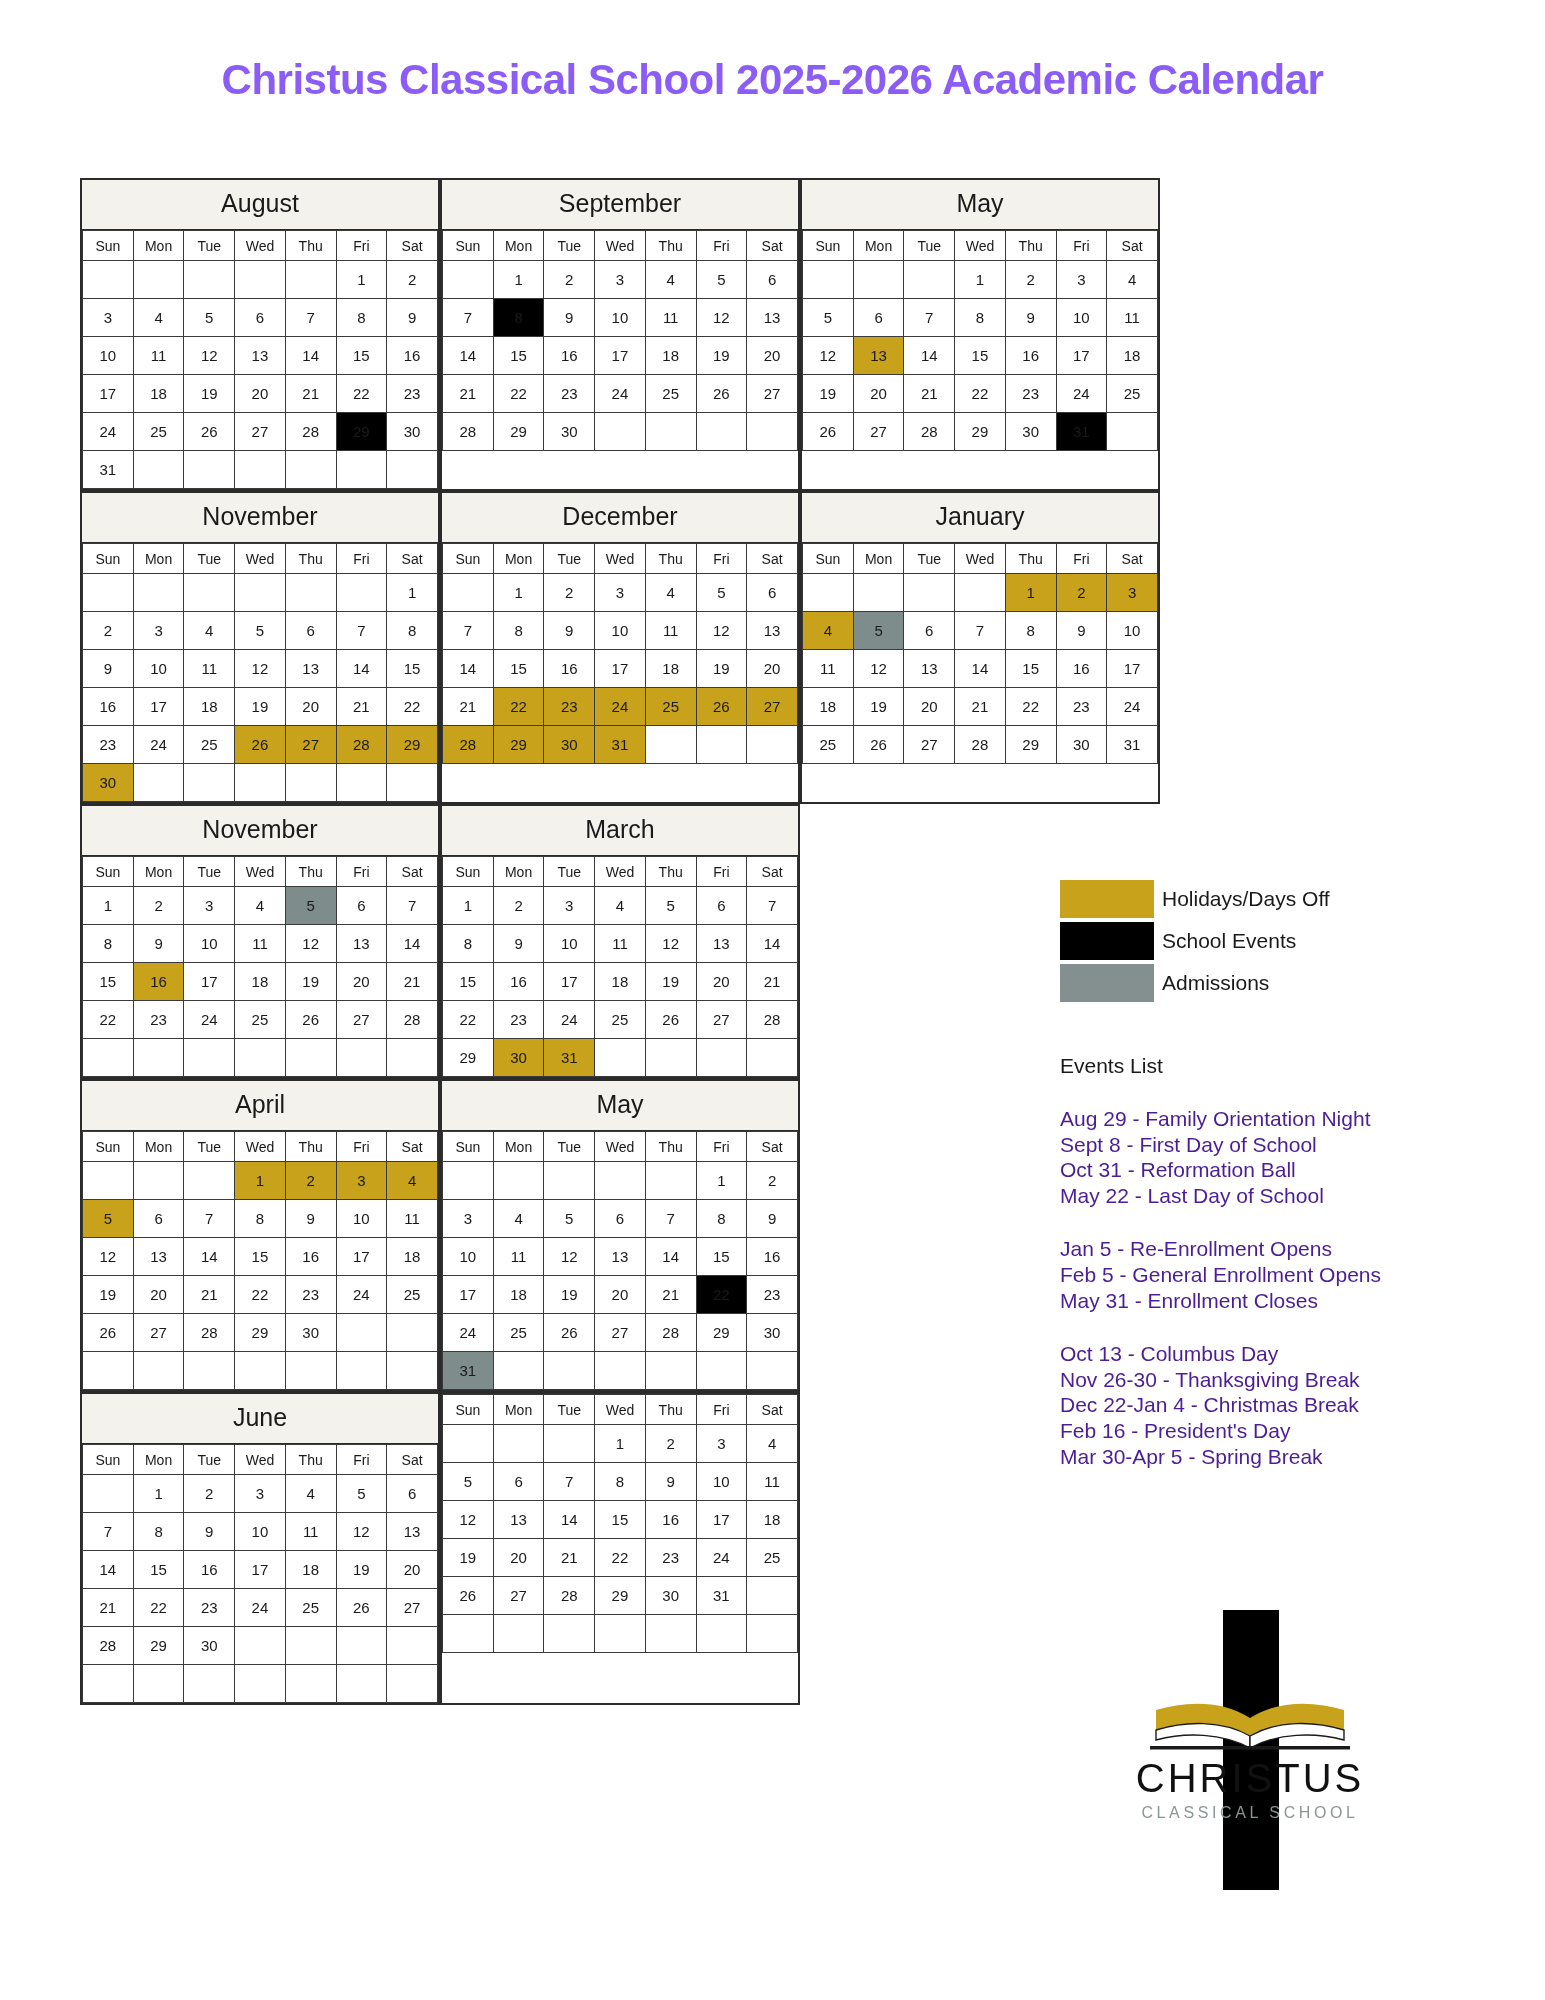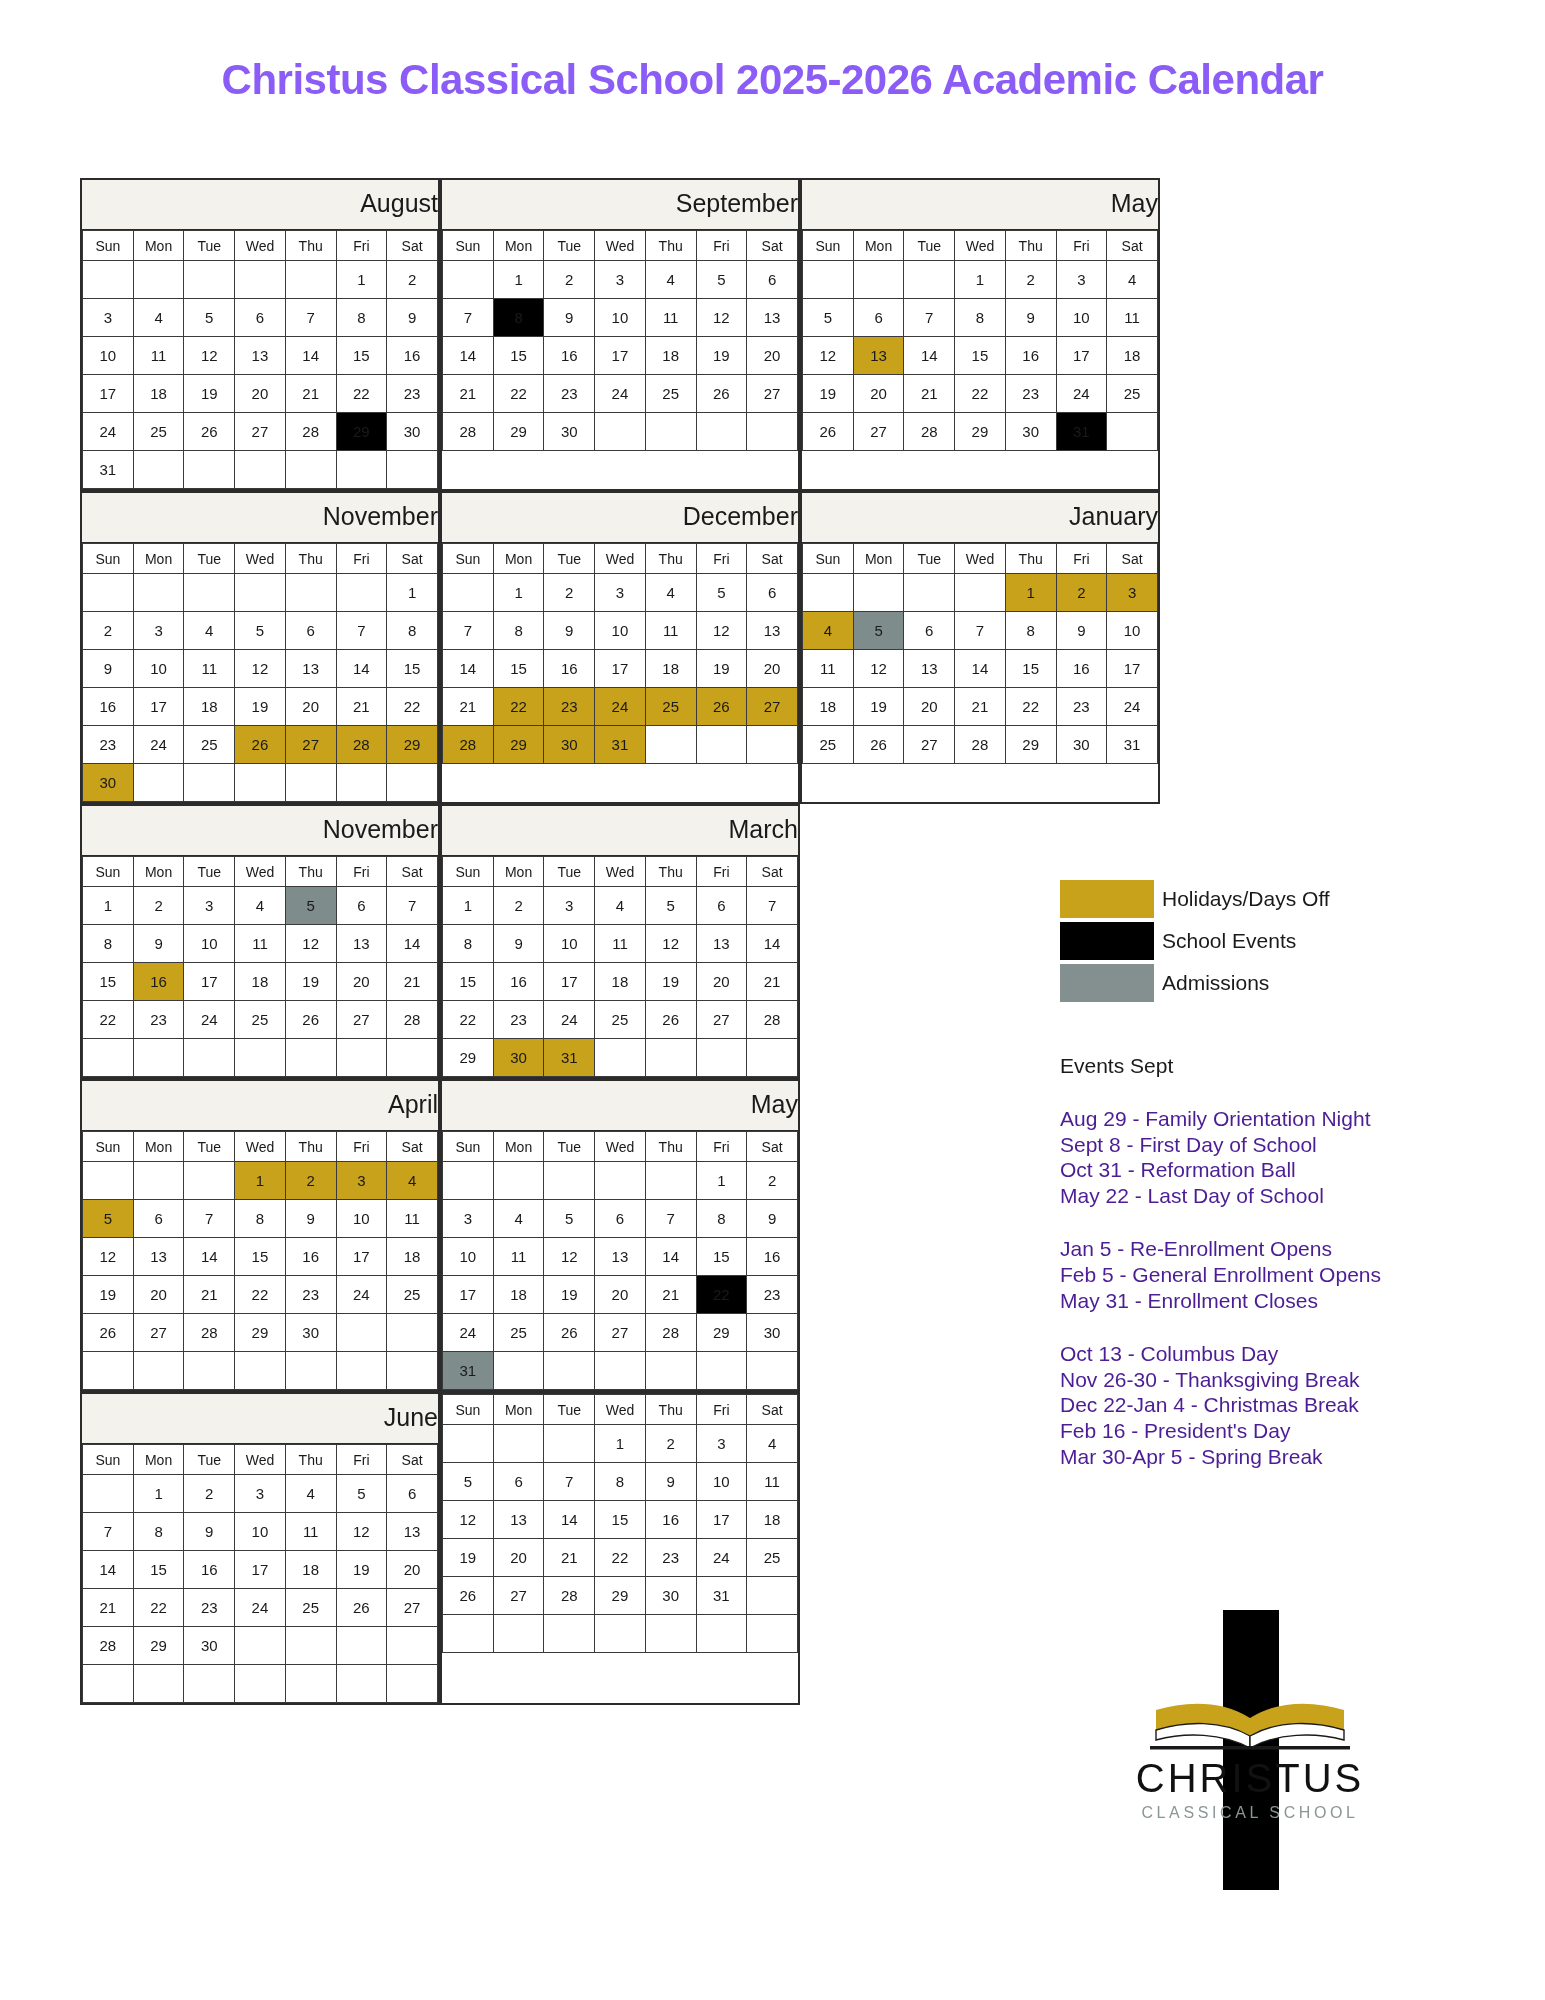--- a/index.html
+++ b/index.html
@@ -41,21 +41,21 @@
     display: flex;
     gap: 0;
   }
   .month {
     border: 2px solid #2b2b2b;
     background: #fff;
     flex: 0 0 auto;
   }
   .month-hdr {
     background: #f4f2ed;
-    text-align: right;
+    text-align: center;
     font-size: 25px;
     color: #1a1a1a;
     padding: 9px 0 11px 0;
     border-bottom: 1px solid #2b2b2b;
     font-weight: normal;
   }
   table.cal {
     border-collapse: collapse;
     table-layout: fixed;
   }
@@ -965,21 +965,21 @@
         </div>
         <div class="legend-item">
           <div class="swatch sw-black"></div>
           <div class="legend-label">School Events</div>
         </div>
         <div class="legend-item">
           <div class="swatch sw-gray"></div>
           <div class="legend-label">Admissions</div>
         </div>
       </div>
-    <div class="events-title">Events Sept</div>
+    <div class="events-title">Events List</div>
     <div id="events-root">
         <div class="events-group">
           <div class="ev">Aug 29 - Family Orientation Night</div>
           <div class="ev">Sept 8 - First Day of School</div>
           <div class="ev">Oct 31 - Reformation Ball</div>
           <div class="ev">May 22 - Last Day of School</div>
         </div>
         <div class="events-group">
           <div class="ev">Jan 5 - Re-Enrollment Opens</div>
           <div class="ev">Feb 5 - General Enrollment Opens</div>

